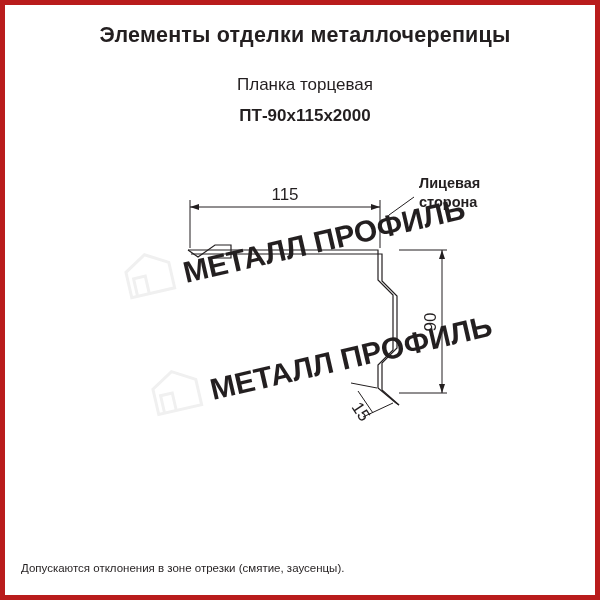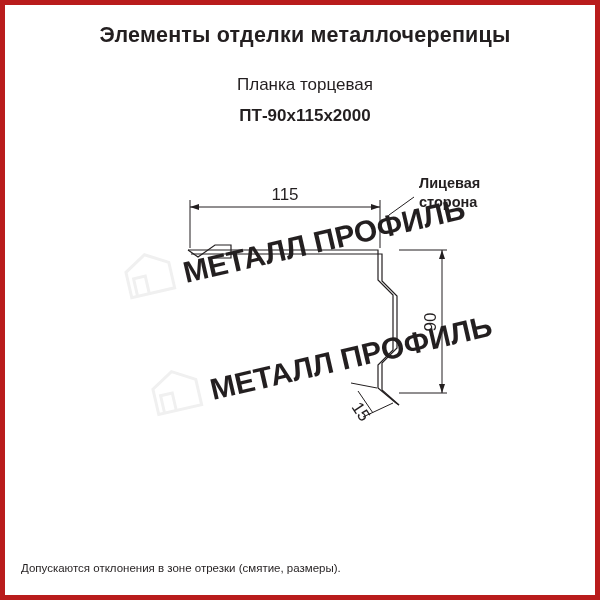--- a/index.html
+++ b/index.html
@@ -150,16 +150,16 @@
 
       <text x="386" y="43" font-size="14.5" font-weight="bold">Лицевая</text>
       <text x="386" y="62" font-size="14.5" font-weight="bold">сторона</text>
       <g fill="none" stroke="#231f20" stroke-width="1">
         <line x1="381" y1="52" x2="356" y2="70"></line>
       </g>
     </svg>
   </div>
 
   <div class="footnotes">
-    <div>Допускаются отклонения в зоне отрезки (смятие, размеры).</div>
+    <div>Допускаются отклонения в зоне отрезки (смятие, заусенцы).</div>
   </div>
 
 </div>
 
 </body></html>

